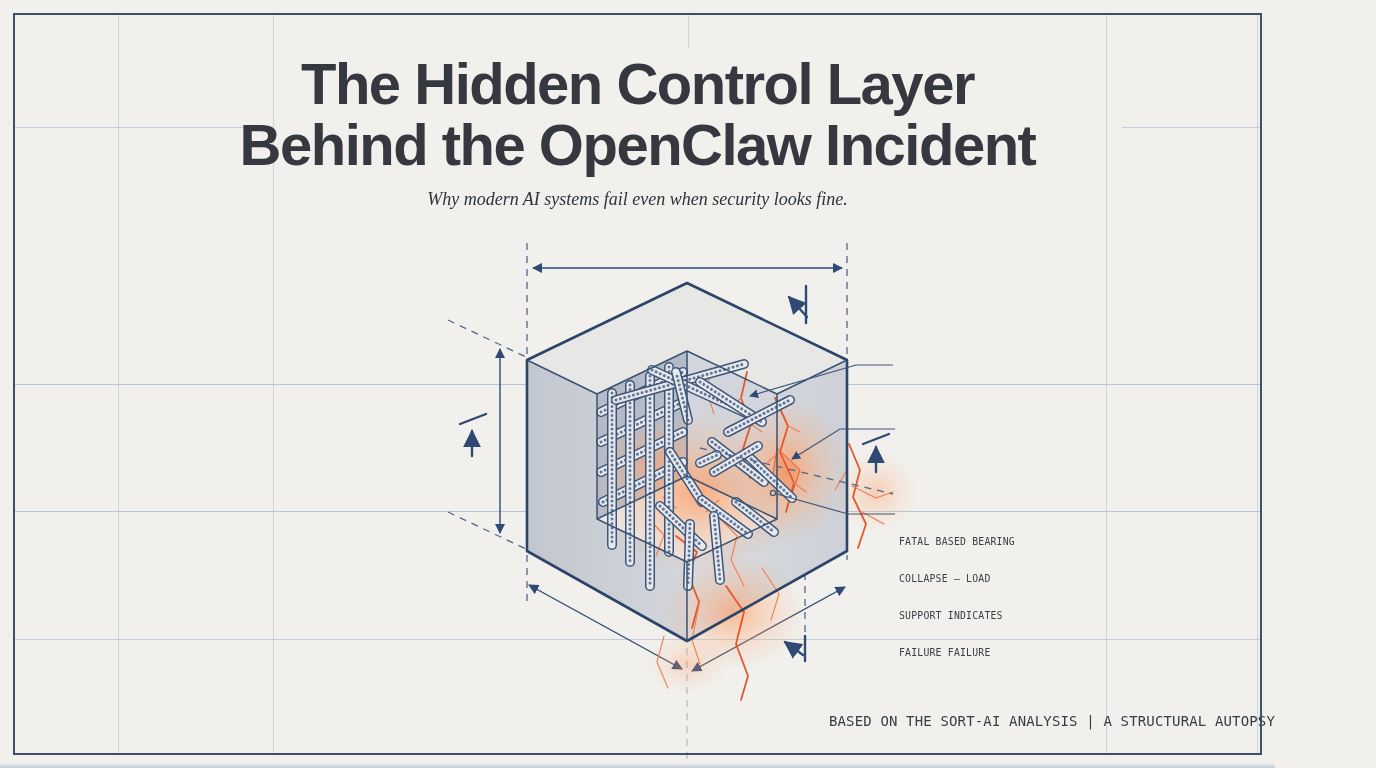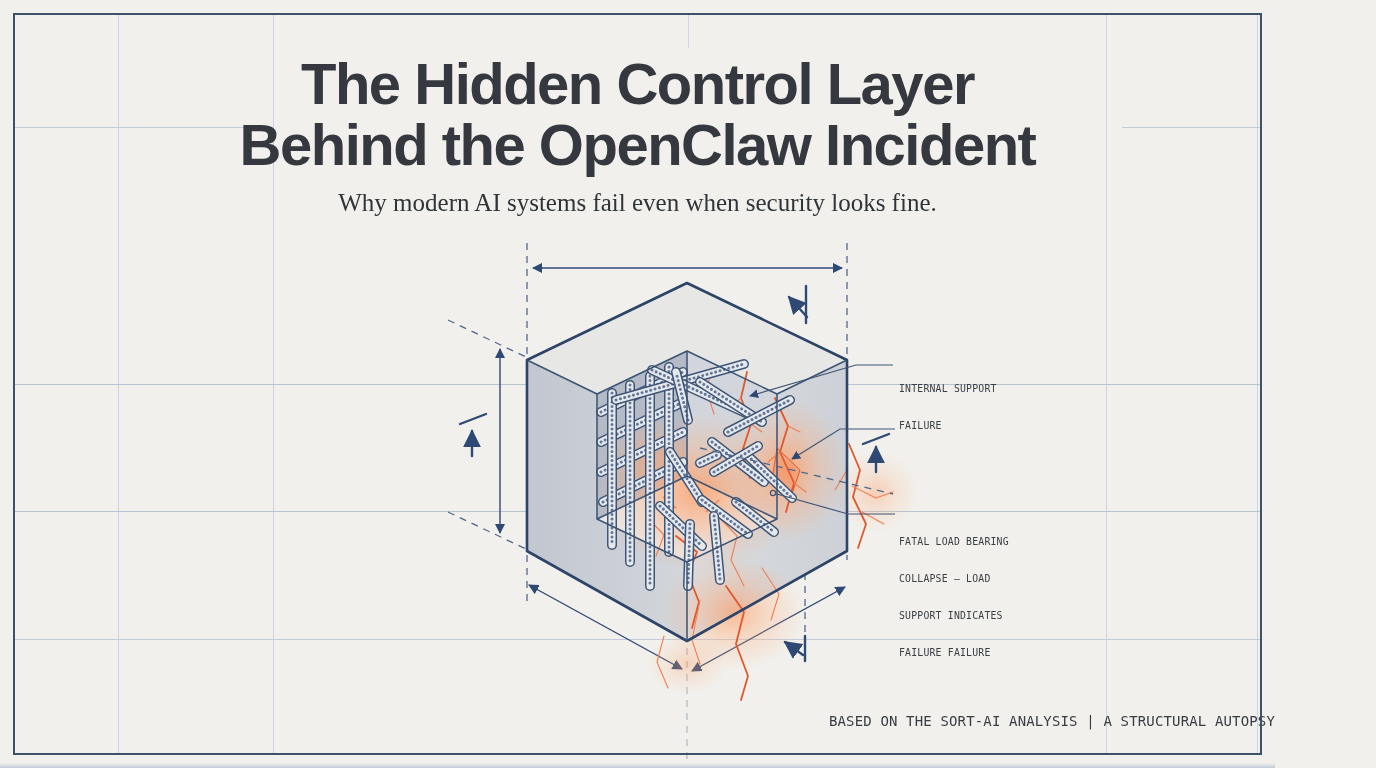--- a/index.html
+++ b/index.html
@@ -19,21 +19,21 @@
        background:linear-gradient(#f1f0ec 0%,#bfcbd8 100%);}
 
   
   .frame{position:absolute;inset:13px;border:2px solid var(--frame);pointer-events:none;}
 
   
   .title{position:absolute;left:0;right:0;top:53px;text-align:center;
        font-weight:700;font-size:58px;line-height:61px;letter-spacing:-1.5px;
        color:var(--ink);}
   .subtitle{position:absolute;left:0;right:0;top:189px;text-align:center;
-       font-family:"Liberation Serif",serif;font-size:25px;color:#2f3438;}
+       font-family:"Liberation Serif",serif;font-size:18px;color:#2f3438;font-style:italic;}
 
   
   .ann{position:absolute;left:899px;font-family:"DejaVu Sans Mono",monospace;
        font-size:9.8px;line-height:12.4px;letter-spacing:0.2px;color:var(--mono-ink);
        white-space:pre;}
   .caption{position:absolute;left:0;right:0;top:713px;text-align:right;
        font-family:"DejaVu Sans Mono",monospace;font-size:14px;letter-spacing:0.15px;
        color:#383d44;}
 
   
@@ -239,26 +239,22 @@
     </g>
 
     <g>
       <polyline class="leader" points="893,365 856,365 750,396" marker-end="url(#ah)"></polyline>
       <polyline class="leader" points="895,429 840,429 792,459" marker-end="url(#ah)"></polyline>
       <polyline class="leader" points="895,514 848,514 777,494"></polyline>
       <circle cx="773" cy="493" r="2.6" fill="none" stroke="#3f5578" stroke-width="1.2"></circle>
     </g>
   </svg>
 
-  <div class="ann" style="top:358px">
-    <div>INTERNAL SUPPORT</div>
-    <div>FAILURE</div>
-  </div>
   <div class="ann" style="top:511px">
-    <div>FATAL LOAD BEARING</div>
+    <div>FATAL BASED BEARING</div>
     <div>COLLAPSE – LOAD</div>
     <div>SUPPORT INDICATES</div>
     <div>FAILURE FAILURE</div>
   </div>
 
   <div class="caption">BASED ON THE SORT-AI ANALYSIS | A STRUCTURAL AUTOPSY</div>
 
   <div class="frame"></div>
   <div class="bottom-strip"></div>
 </div>

